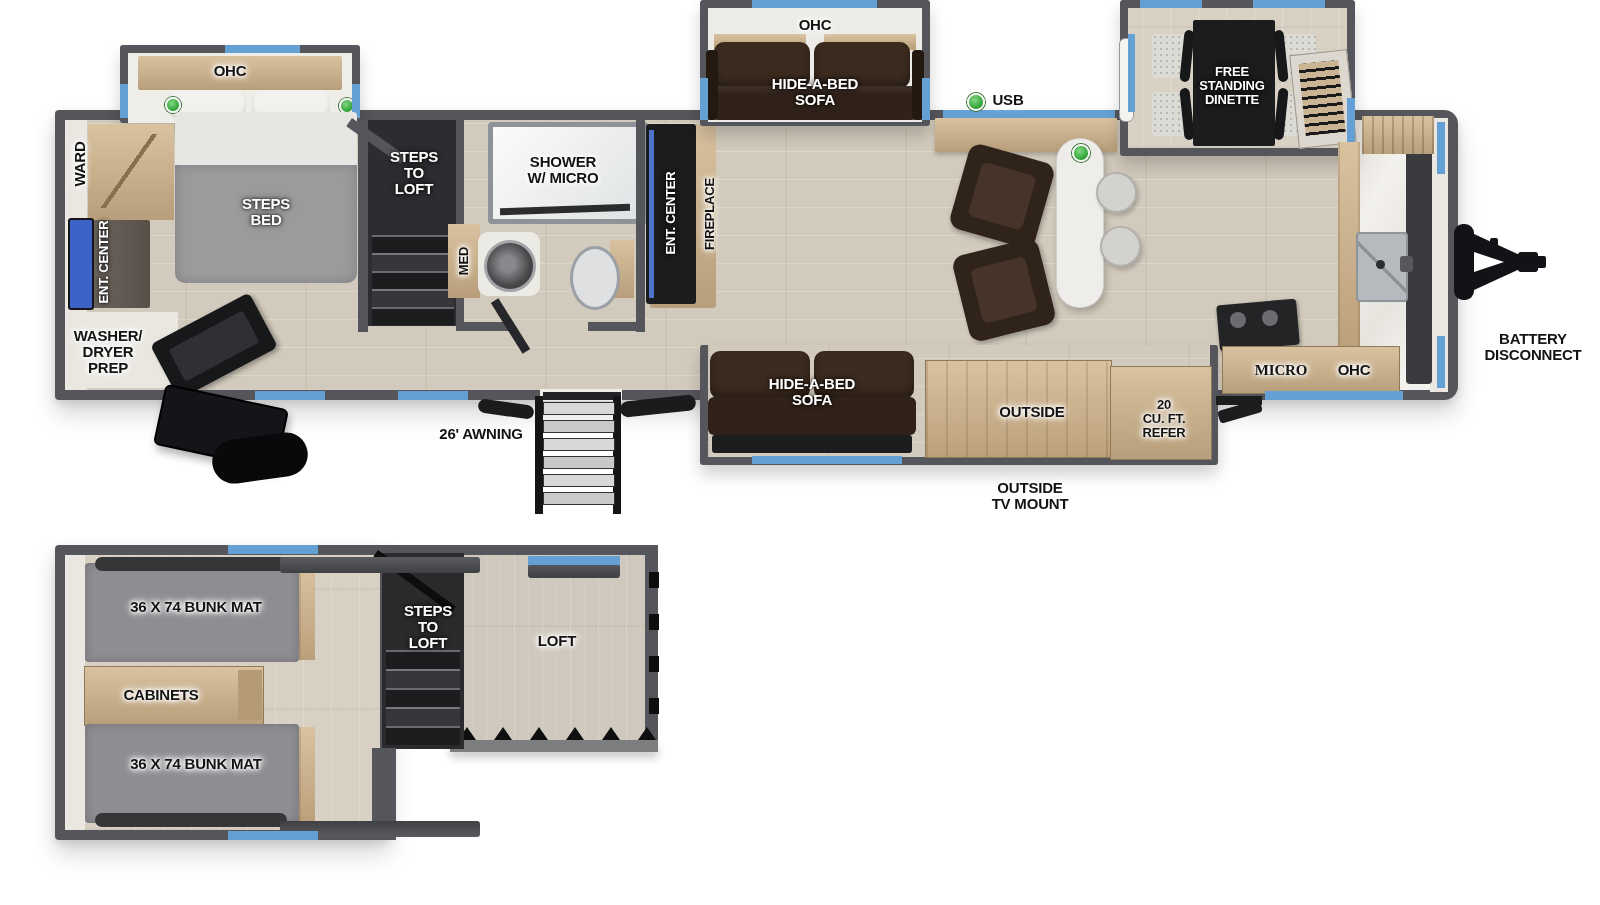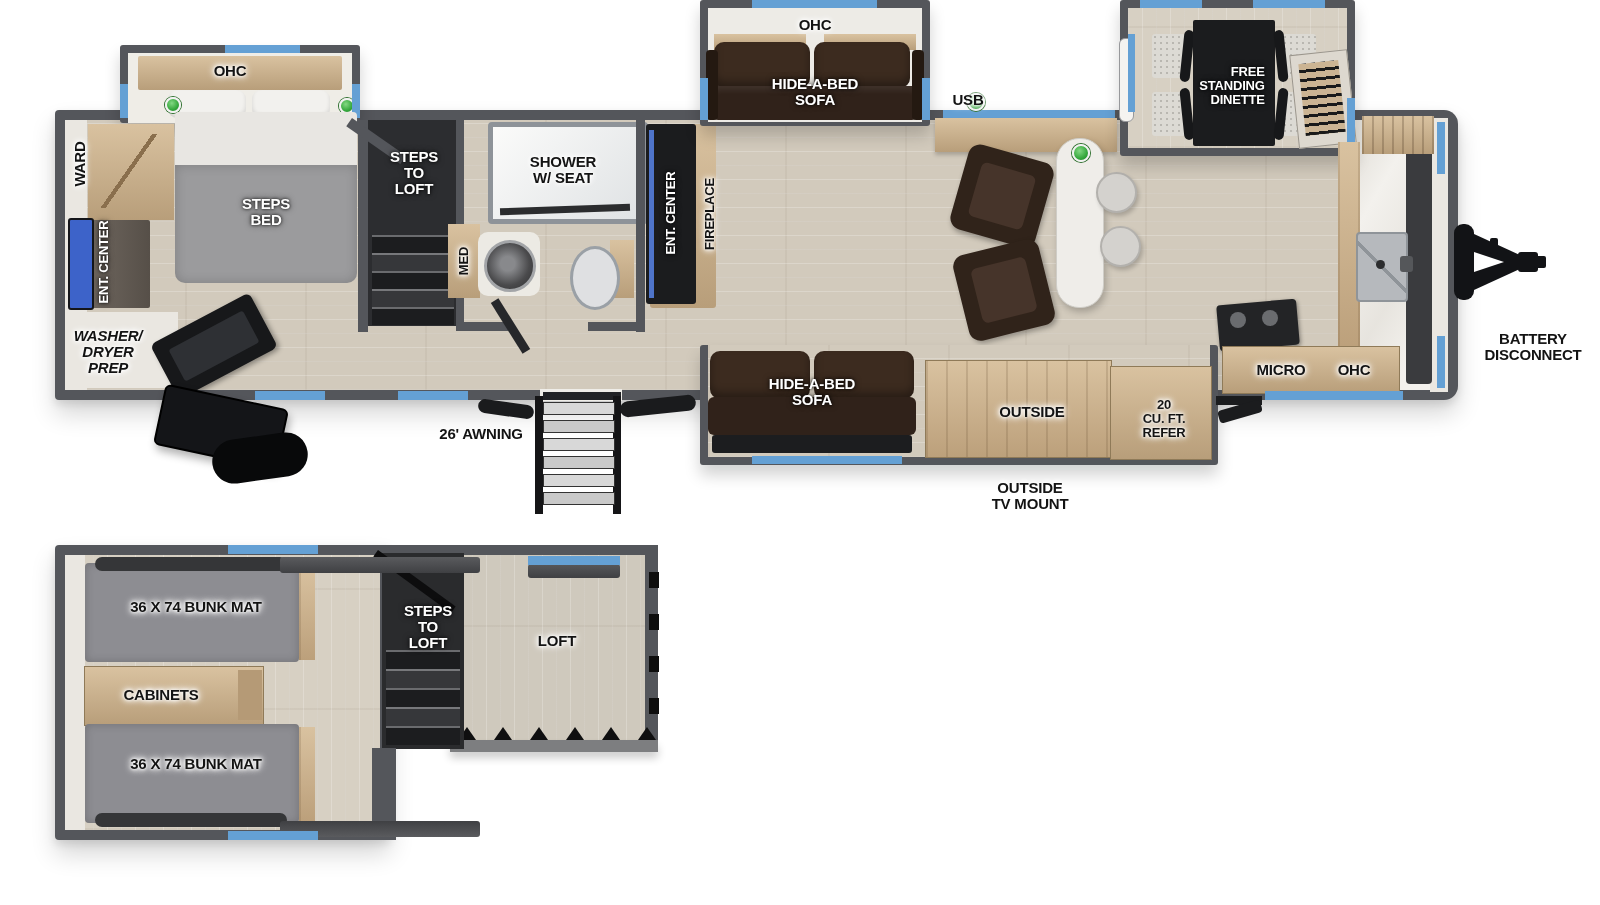--- a/index.html
+++ b/index.html
@@ -66,21 +66,21 @@
   <div class="lb w" style="left:266px;top:212px;">STEPS
 BED</div>
 
   <div class="a wood-cab" style="left:88px;top:124px;width:86px;height:96px;"></div>
   <div class="a" style="left:96px;top:134px;width:76px;height:74px;background:linear-gradient(125deg,transparent 44%,#8a6f4d 44% 48%,transparent 48%);"></div>
   <div class="lb v" style="left:80px;top:164px;">WARD</div>
   <div class="a" style="left:92px;top:220px;width:58px;height:88px;background:linear-gradient(90deg,#6e665e,#564f48);border-radius:2px;"></div>
   <div class="a" style="left:68px;top:218px;width:22px;height:88px;background:#3d63c9;border:2px solid #15161a;border-radius:3px;"></div>
   <div class="lb w v s" style="left:104px;top:262px;">ENT. CENTER</div>
   <div class="a" style="left:66px;top:312px;width:112px;height:76px;background:#eae7e1;"></div>
-  <div class="lb" style="left:108px;top:352px;font-style:italic;">WASHER/
+  <div class="lb" style="left:108px;top:352px;">WASHER/
 DRYER
 PREP</div>
   <div class="a" style="left:158px;top:315px;width:112px;height:62px;background:#17181a;border-radius:6px;transform:rotate(-28deg);box-shadow:2px 3px 5px rgba(0,0,0,.35);"></div>
   <div class="a" style="left:172px;top:328px;width:84px;height:36px;background:#2e3034;border-radius:3px;transform:rotate(-28deg);"></div>
 
   <div class="a wall" style="left:358px;top:120px;width:10px;height:212px;"></div>
   <div class="a" style="left:368px;top:120px;width:90px;height:206px;background:#2c2d30;"></div>
   <div class="a wall" style="left:352px;top:118px;width:66px;height:10px;transform:rotate(35deg);transform-origin:left top;"></div>
   <div class="a" style="left:372px;top:235px;width:82px;height:16px;background:#1c1d1f;border-top:2px solid #6a6b6e;"></div>
   <div class="a" style="left:372px;top:253px;width:82px;height:16px;background:#36373a;border-top:2px solid #77787b;"></div>
@@ -88,21 +88,21 @@
   <div class="a" style="left:372px;top:289px;width:82px;height:16px;background:#36373a;border-top:2px solid #77787b;"></div>
   <div class="a" style="left:372px;top:307px;width:82px;height:16px;background:#1c1d1f;border-top:2px solid #6a6b6e;"></div>
   <div class="lb w" style="left:414px;top:173px;">STEPS
 TO
 LOFT</div>
   <div class="a wall" style="left:456px;top:120px;width:8px;height:210px;"></div>
 
   <div class="a" style="left:488px;top:122px;width:150px;height:92px;background:linear-gradient(135deg,#fbfbfa,#dfe2e4);border:5px solid #8e9399;border-radius:4px;"></div>
   <div class="a" style="left:500px;top:206px;width:130px;height:7px;background:#2b2c2e;transform:rotate(-2deg);"></div>
   <div class="lb" style="left:563px;top:170px;">SHOWER
-W/ SEAT</div>
+W/ MICRO</div>
   <div class="a wood-cab" style="left:448px;top:224px;width:32px;height:74px;"></div>
   <div class="lb v s" style="left:464px;top:261px;">MED</div>
   <div class="a" style="left:478px;top:232px;width:62px;height:64px;background:#eceae4;border-radius:10px;"></div>
   <div class="a" style="left:484px;top:240px;width:46px;height:46px;border-radius:50%;background:radial-gradient(circle at 45% 45%,#88898c 20%,#4a4a4c 60%,#2e2e30);border:3px solid #a3a5a8;"></div>
   <div class="a wood-cab" style="left:610px;top:240px;width:24px;height:58px;"></div>
   <div class="a" style="left:570px;top:246px;width:44px;height:58px;background:#dfe0e2;border:3px solid #9aa0a6;border-radius:50%;"></div>
   <div class="a wall" style="left:636px;top:120px;width:9px;height:212px;"></div>
   <div class="a wall" style="left:456px;top:322px;width:52px;height:9px;"></div>
   <div class="a wall" style="left:588px;top:322px;width:57px;height:9px;"></div>
   <div class="a" style="left:506px;top:296px;width:9px;height:60px;background:#26272a;transform:rotate(-32deg);"></div>
@@ -125,21 +125,21 @@
   <div class="a" style="left:912px;top:50px;width:12px;height:70px;background:#241911;border-radius:4px;"></div>
   <div class="lb w" style="left:815px;top:92px;">HIDE-A-BED
 SOFA</div>
   <div class="a blue" style="left:752px;top:0px;width:125px;height:8px;"></div>
   <div class="a blue" style="left:700px;top:78px;width:8px;height:42px;"></div>
   <div class="a blue" style="left:922px;top:78px;width:8px;height:42px;"></div>
 
   <div class="a blue" style="left:943px;top:110px;width:172px;height:8px;"></div>
   <div class="a wood-cab" style="left:935px;top:118px;width:182px;height:34px;box-shadow:0 3px 4px rgba(0,0,0,.2);"></div>
   <div class="a green-dot" style="left:967px;top:93px;width:14px;height:14px;"></div>
-  <div class="lb" style="left:968px;top:100px;">USB</div>
+  <div class="lb" style="left:1008px;top:100px;">USB</div>
 
   <div class="a" style="left:958px;top:152px;width:88px;height:88px;background:#30231a;border-radius:12px;transform:rotate(16deg);box-shadow:2px 3px 5px rgba(0,0,0,.3);"></div>
   <div class="a" style="left:974px;top:168px;width:56px;height:56px;background:#46342a;border-radius:6px;transform:rotate(16deg);"></div>
   <div class="a" style="left:960px;top:246px;width:88px;height:88px;background:#30231a;border-radius:12px;transform:rotate(-14deg);box-shadow:2px 3px 5px rgba(0,0,0,.3);"></div>
   <div class="a" style="left:976px;top:262px;width:56px;height:56px;background:#46342a;border-radius:6px;transform:rotate(-14deg);"></div>
   <div class="a" style="left:1056px;top:138px;width:46px;height:168px;background:#efede9;border:1px solid #cfcdc7;border-radius:23px;box-shadow:2px 4px 7px rgba(0,0,0,.22);"></div>
   <div class="a green-dot" style="left:1072px;top:144px;width:14px;height:14px;"></div>
   <div class="a" style="left:1096px;top:172px;width:37px;height:37px;background:#d4d2ce;border:2px solid #b3b1ad;border-radius:50%;box-shadow:2px 3px 4px rgba(0,0,0,.2);"></div>
   <div class="a" style="left:1100px;top:226px;width:37px;height:37px;background:#d4d2ce;border:2px solid #b3b1ad;border-radius:50%;box-shadow:2px 3px 4px rgba(0,0,0,.2);"></div>
 
@@ -151,21 +151,21 @@
   <div class="a blue" style="left:1253px;top:0px;width:72px;height:8px;"></div>
   <div class="a" style="left:1152px;top:34px;width:34px;height:44px;background:#dcdad4;background-image:radial-gradient(#b9b7b1 1px,transparent 1px);background-size:6px 6px;border-radius:3px;"></div>
   <div class="a" style="left:1152px;top:92px;width:34px;height:44px;background:#dcdad4;background-image:radial-gradient(#b9b7b1 1px,transparent 1px);background-size:6px 6px;border-radius:3px;"></div>
   <div class="a" style="left:1182px;top:30px;width:10px;height:52px;background:#17181a;border-radius:5px;transform:rotate(6deg);"></div>
   <div class="a" style="left:1182px;top:88px;width:10px;height:52px;background:#17181a;border-radius:5px;transform:rotate(-6deg);"></div>
   <div class="a dark" style="left:1193px;top:20px;width:82px;height:126px;border-radius:2px;"></div>
   <div class="a" style="left:1282px;top:34px;width:34px;height:44px;background:#dcdad4;background-image:radial-gradient(#b9b7b1 1px,transparent 1px);background-size:6px 6px;border-radius:3px;"></div>
   <div class="a" style="left:1282px;top:92px;width:34px;height:44px;background:#dcdad4;background-image:radial-gradient(#b9b7b1 1px,transparent 1px);background-size:6px 6px;border-radius:3px;"></div>
   <div class="a" style="left:1276px;top:30px;width:10px;height:52px;background:#17181a;border-radius:5px;transform:rotate(-6deg);"></div>
   <div class="a" style="left:1276px;top:88px;width:10px;height:52px;background:#17181a;border-radius:5px;transform:rotate(6deg);"></div>
-  <div class="lb w s" style="left:1232px;top:86px;text-align:right;">FREE
+  <div class="lb w s" style="left:1232px;top:86px;">FREE
 STANDING
 DINETTE</div>
   <div class="a" style="left:1294px;top:52px;width:56px;height:92px;background:#ddd8cf;border:1px solid #9a958c;transform:rotate(-6deg);"></div>
   <div class="a" style="left:1302px;top:62px;width:40px;height:72px;background:repeating-linear-gradient(0deg,#1a1a1a 0 3px,#cbb493 3px 9px);transform:rotate(-6deg);"></div>
   <div class="a blue" style="left:1347px;top:98px;width:8px;height:56px;"></div>
   <div class="a wood-cab" style="left:1362px;top:116px;width:72px;height:38px;background-image:repeating-linear-gradient(90deg,rgba(70,50,30,.25) 0 2px,transparent 2px 10px),linear-gradient(180deg,#d9c2a0,#b89e7a);"></div>
 
   <div class="a wood-cab-v" style="left:1338px;top:142px;width:22px;height:208px;"></div>
   <div class="a" style="left:1218px;top:302px;width:80px;height:46px;background:#232426;border-radius:4px;transform:rotate(-5deg);box-shadow:1px 2px 4px rgba(0,0,0,.4);"></div>
   <div class="a" style="left:1230px;top:312px;width:16px;height:16px;border-radius:50%;background:#6a6c6f;"></div>
@@ -184,21 +184,21 @@
 SOFA</div>
   <div class="a blue" style="left:752px;top:456px;width:150px;height:8px;"></div>
   <div class="a wood-cab-v" style="left:925px;top:360px;width:185px;height:96px;border:1px solid #8f7a58;"></div>
   <div class="lb" style="left:1032px;top:412px;">OUTSIDE</div>
   <div class="a wood-cab" style="left:1110px;top:366px;width:100px;height:92px;border:1px solid #8f7a58;"></div>
   <div class="lb s" style="left:1164px;top:419px;">20
 CU. FT.
 REFER</div>
 
   <div class="a wood-cab" style="left:1222px;top:346px;width:176px;height:46px;border:1px solid #8f7a58;"></div>
-  <div class="lb" style="left:1281px;top:370px;">MICRO</div>
+  <div class="lb" style="left:1281px;top:370px;font-family:Liberation Serif, serif;">MICRO</div>
   <div class="lb" style="left:1354px;top:370px;">OHC</div>
 
   <div class="a blue" style="left:255px;top:391px;width:70px;height:9px;"></div>
   <div class="a blue" style="left:398px;top:391px;width:70px;height:9px;"></div>
   <div class="a blue" style="left:1265px;top:391px;width:138px;height:9px;"></div>
   <div class="a" style="left:540px;top:389px;width:82px;height:12px;background:#efede8;"></div>
   <div class="a" style="left:543px;top:392px;width:78px;height:8px;background:#222326;"></div>
 
   <svg class="a" style="left:1452px;top:212px;" width="95" height="100" viewBox="0 0 95 100">
     <rect x="2" y="12" width="20" height="76" rx="9" fill="#121316"></rect>

